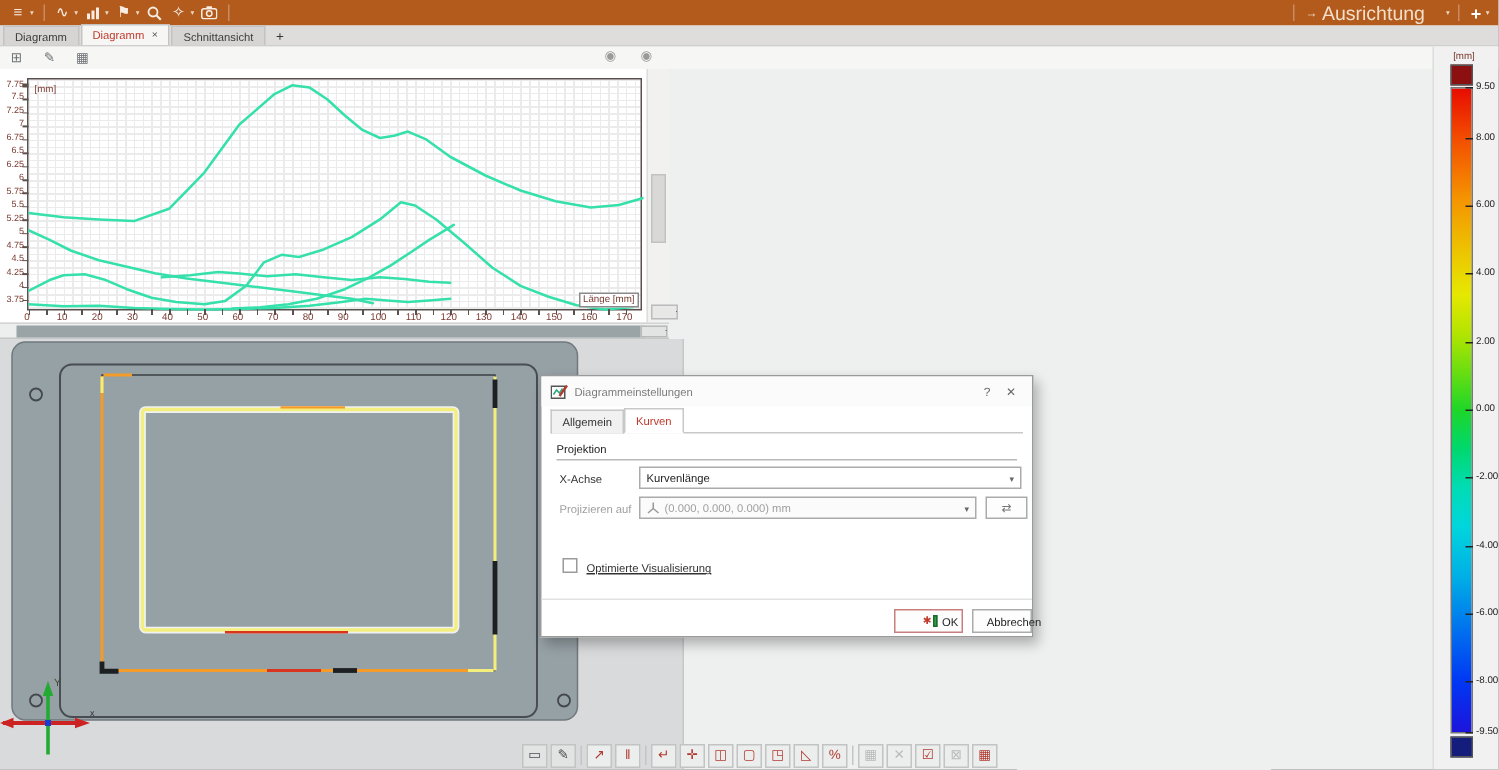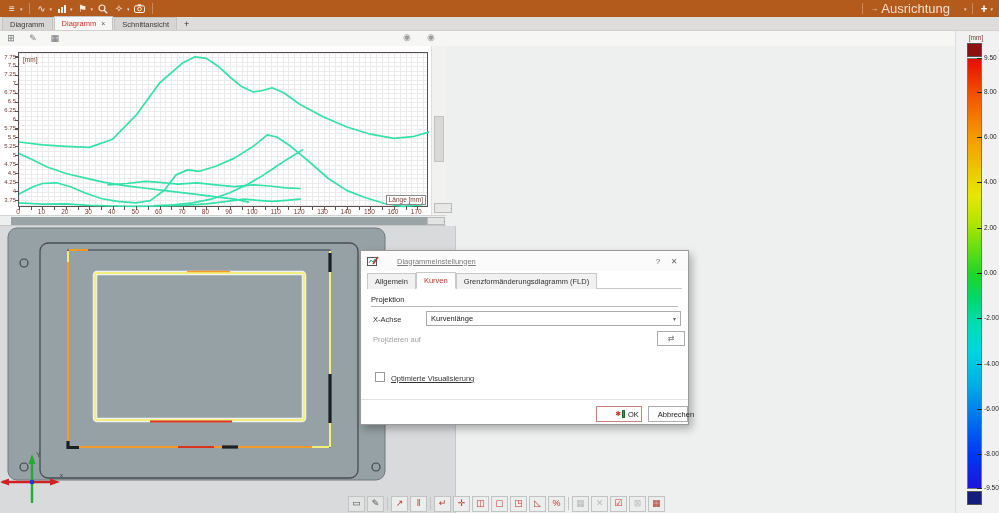--- a/index.html
+++ b/index.html
@@ -80,21 +80,21 @@
                #b4e400 38%,#6ade10 44%,#1ed629 50%,#00d86e 56%,#00dcb4 62%,#00d6dc 68%,#00aee6 76%,
                #0072ee 84%,#0038f4 92%,#1c14dc 100%);}
   .legend .botblock{position:absolute;left:11px;top:460px;width:15px;height:14px;background:#141c7c;border:1px solid #555;}
   .legend .lv{position:absolute;left:28px;width:16px;font-size:6.5px;color:#222;}
   .legend .tick{position:absolute;left:21px;width:5px;height:1px;background:#222;}
 
   
   .dialog{position:absolute;left:360px;top:250px;width:329px;height:175px;background:#fff;
           border:1px solid #9a9a9a;box-shadow:3px 4px 8px rgba(0,0,0,.28);font-size:7.5px;color:#333;}
   .dlg-title{position:absolute;left:0;top:0;right:0;height:20px;background:#fbfbfb;display:flex;align-items:center;padding:0 6px;}
-  .dlg-title .t{color:#7c7c7c;margin-left:18px;font-size:7.5px;text-decoration:underline;}
+  .dlg-title .t{color:#7c7c7c;margin-left:4px;font-size:7.5px;}
   .dlg-title .winbtn{margin-left:auto;color:#666;font-size:8px;width:16px;text-align:center;}
   .dlg-title .winbtn + .winbtn{margin-left:0;}
   .dlg-tabs{position:absolute;left:6px;top:22px;right:6px;height:16px;display:flex;border-bottom:1px solid #c8c8c8;}
   .dlg-tab{padding:1px 7px;display:flex;align-items:center;border:1px solid #c8c8c8;border-bottom:none;background:#f1f1f1;
            margin-right:0;height:16px;color:#333;}
   .dlg-tab.active{background:#fff;color:var(--active-tab-text);height:17px;margin-top:-1px;border-bottom:1px solid #fff;}
   .dlg-section{position:absolute;left:10px;right:10px;border-bottom:1px solid #b8b8b8;color:#222;padding-bottom:2px;}
   .dlg-label{position:absolute;left:12px;color:#333;text-align:center;}
   .dlg-label.dis{color:#9f9f9f;}
   .combo{position:absolute;height:15px;background:#fff;border:1px solid #ababab;display:flex;align-items:center;
@@ -332,32 +332,40 @@
         <polyline points="2,7 4,4 6,6 8,3" fill="none" stroke="#2aa87e" stroke-width="1"></polyline>
         <line x1="6" y1="8" x2="11" y2="1" stroke="#b03a30" stroke-width="1.6"></line>
       </svg>
       <span class="t">Diagrammeinstellungen</span>
       <span class="winbtn">?</span>
       <span class="winbtn">✕</span>
     </div>
     <div class="dlg-tabs" id="dlg-tabs">
         <div class="dlg-tab">Allgemein</div>
         <div class="dlg-tab active">Kurven</div>
-        <div class="dlg-tab">Grenzformänderungsdiagramm (FLD)</div>
       </div>
 
     <div class="dlg-section" style="top:44px;">Projektion</div>
 
     <div class="dlg-label" style="top:64px;">X-Achse</div>
     <div class="combo" style="left:65px;top:60px;width:255px;">
       <span>Kurvenlänge</span>
       <span class="caret">▾</span>
     </div>
 
     <div class="dlg-label dis" style="top:84px;">Projizieren auf</div>
+    <div class="combo dis" style="left:65px;top:80px;width:225px;">
+      <svg width="9" height="9" viewBox="0 0 9 9" style="margin-right:3px;">
+        <line x1="4.5" y1="1" x2="4.5" y2="5" stroke="#999" stroke-width="1"></line>
+        <line x1="4.5" y1="5" x2="1" y2="8" stroke="#999" stroke-width="1"></line>
+        <line x1="4.5" y1="5" x2="8" y2="8" stroke="#999" stroke-width="1"></line>
+      </svg>
+      <span>(0.000, 0.000, 0.000) mm</span>
+      <span class="caret">▾</span>
+    </div>
     <div class="swapbtn" style="left:296px;top:80px;">
       <span>⇄</span>
     </div>
 
 
     <div class="checkbox" style="left:14px;top:121px;"></div>
     <div class="dlg-label" style="left:30px;top:123px;text-decoration:underline;">Optimierte Visualisierung</div>
 
     <div class="dlg-footer-line"></div>
     <div class="btn ok" style="left:235px;top:155px;width:46px;">

